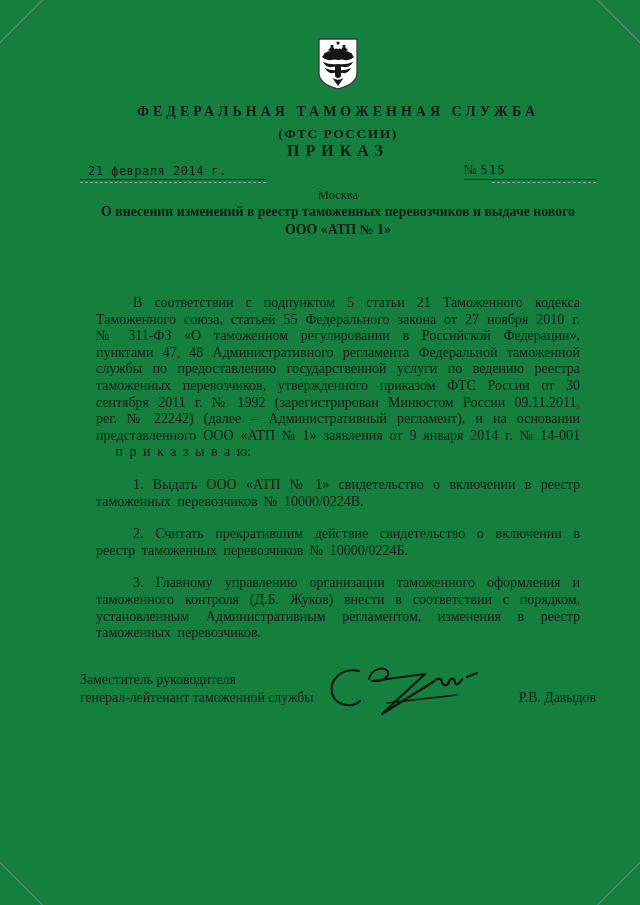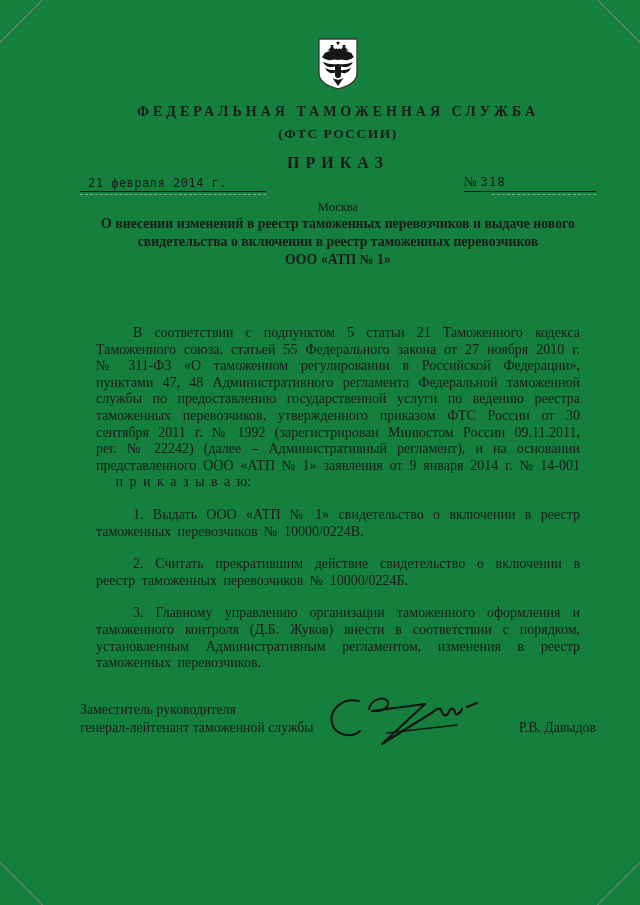--- a/index.html
+++ b/index.html
@@ -10,21 +10,21 @@
   }
   .cut{position:absolute;width:64px;height:1px;background:#7d7d7d;}
   .cut.tl{top:21px;left:-11px;transform:rotate(-45deg);}
   .cut.tr{top:21px;right:-11px;transform:rotate(45deg);}
   .cut.bl{bottom:21px;left:-11px;transform:rotate(45deg);}
   .cut.br{bottom:21px;right:-11px;transform:rotate(-45deg);}
   .content{padding:0 44px 0 80px;}
   .emblem-wrap{padding-top:37px;text-align:center;}
   .org-name{margin-top:9px;text-align:center;font-weight:bold;font-size:14px;letter-spacing:4px;white-space:nowrap;}
   .org-short{margin-top:6px;text-align:center;font-weight:bold;font-size:13.5px;letter-spacing:1.5px;}
-  .doc-type{margin-top:12px;text-align:center;font-weight:bold;font-size:16px;letter-spacing:6px;}
+  .doc-type{text-align:center;font-weight:bold;font-size:16px;letter-spacing:6px;}
   .date-row{margin-top:2px;display:flex;justify-content:space-between;align-items:flex-end;}
   .date-field{width:186px;}
   .date-text{font-family:"DejaVu Sans Mono","Liberation Mono",monospace;font-size:12px;letter-spacing:.5px;padding:0 0 1px 8px;border-bottom:1.4px solid #1c1c1c;}
   .noise{border-top:1px dashed #9f9f9f;margin-top:2px;height:0;}
   .num-field{width:132px;}
   .num-text{border-bottom:1.4px solid #1c1c1c;padding-bottom:1px;font-size:13.5px;white-space:nowrap;}
   .num-value{font-family:"DejaVu Sans Mono","Liberation Mono",monospace;font-size:12.5px;letter-spacing:1px;}
   .noise-r{border-top:1px dashed #9f9f9f;margin-top:2px;height:0;width:104px;margin-left:auto;}
   .city{margin-top:5px;text-align:center;font-size:12.5px;}
   .title{text-align:center;font-weight:bold;font-size:13.8px;line-height:18px;}
@@ -76,31 +76,30 @@
     <div class="doc-type">ПРИКАЗ</div>
 
     <div class="date-row">
       <div class="date-field">
         <div class="date-text">21 февраля 2014 г.</div>
         <div class="noise"></div>
       </div>
       <div class="num-field">
         <div class="num-text">
           <span>№</span>
-          <span class="num-value">318</span>
+          <span class="num-value">515</span>
         </div>
         <div class="noise-r"></div>
       </div>
     </div>
 
     <div class="city">Москва</div>
 
     <div class="title">
       <div>О внесении изменений в реестр таможенных перевозчиков и выдаче нового</div>
-      <div>свидетельства о включении в реестр таможенных перевозчиков</div>
       <div>ООО «АТП № 1»</div>
     </div>
 
     <div class="body-block">
       <p class="para">В соответствии с подпунктом 5 статьи 21 Таможенного кодекса Таможенного союза, статьей 55 Федерального закона от 27 ноября 2010 г. № 311-ФЗ «О таможенном регулировании в Российской Федерации», пунктами 47, 48 Административного регламента Федеральной таможенной службы по предоставлению государственной услуги по ведению реестра таможенных перевозчиков, утвержденного приказом ФТС России от 30 сентября 2011 г. № 1992 (зарегистрирован Минюстом России 09.11.2011, рег. № 22242) (далее – Административный регламент), и на основании представленного ООО «АТП № 1» заявления от 9 января 2014 г. № 14-001 &nbsp;&nbsp;&nbsp;п р и к а з ы в а ю:</p>
       <p class="para">1. Выдать ООО «АТП № 1» свидетельство о включении в реестр таможенных перевозчиков № 10000/0224В.</p>
       <p class="para">2. Считать прекратившим действие свидетельство о включении в реестр таможенных перевозчиков № 10000/0224Б.</p>
       <p class="para">3. Главному управлению организации таможенного оформления и таможенного контроля (Д.Б. Жуков) внести в соответствии с порядком, установленным Административным регламентом, изменения в реестр таможенных перевозчиков.</p>
     </div>
 

